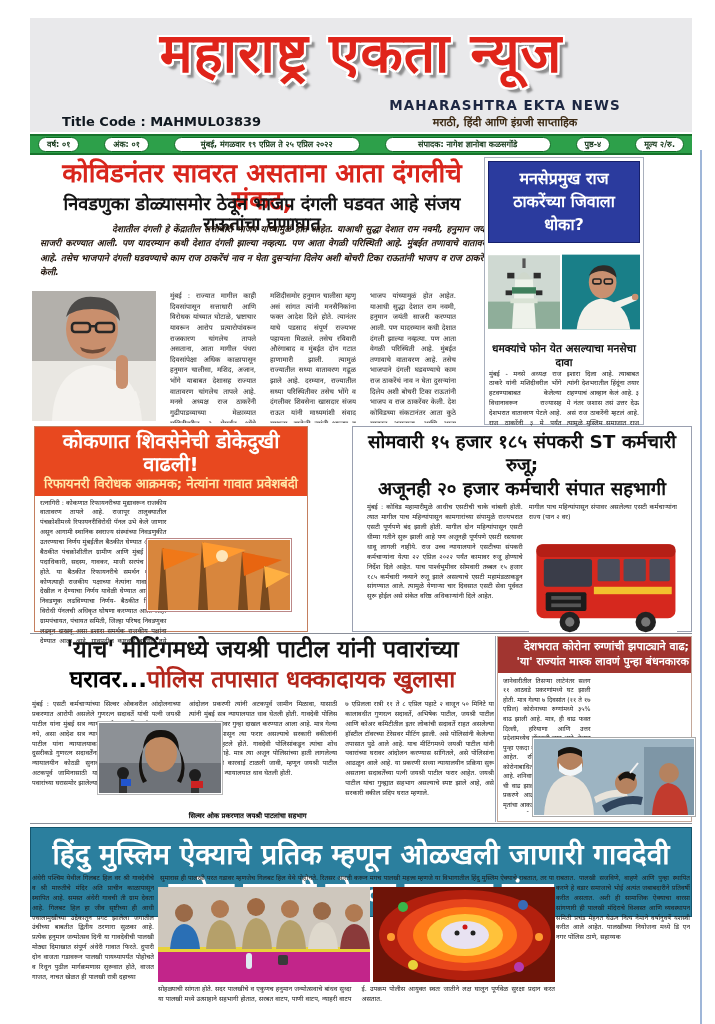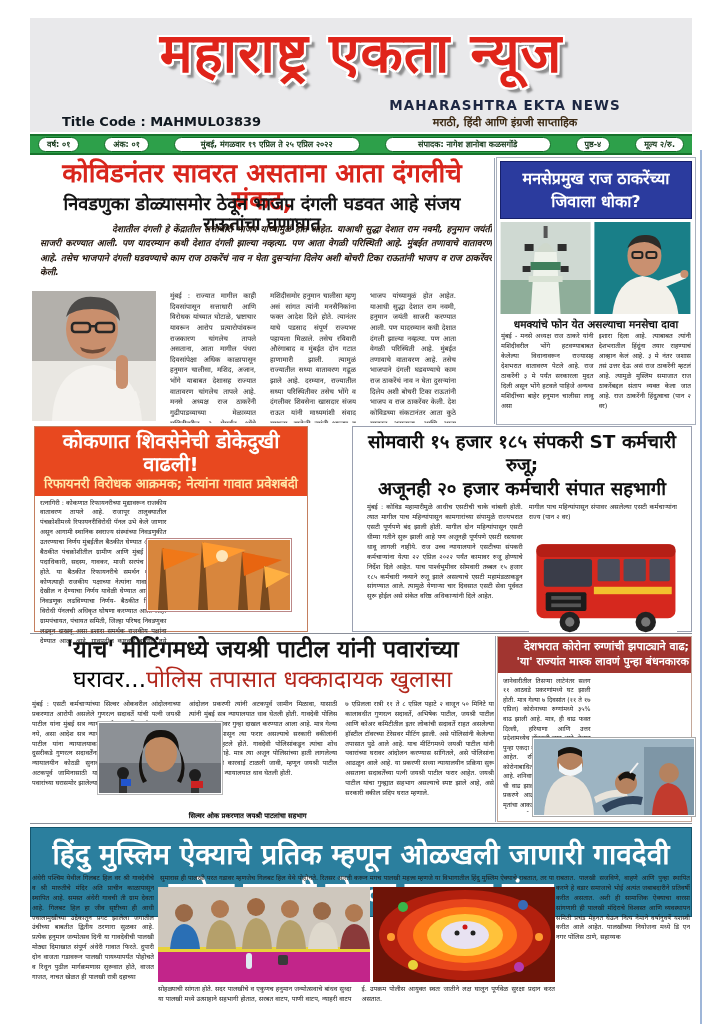--- a/index.html
+++ b/index.html
@@ -30,38 +30,38 @@
   
   .lead-head{left:32px;top:160px;width:460px;text-align:center;font-size:26px;font-weight:bold;
       color:#d9251c;line-height:1.05;}
   .lead-sub{left:32px;top:194px;width:460px;text-align:center;font-size:18px;font-weight:bold;
       color:#141414;line-height:1.1;}
   .lead-par{left:40px;top:222px;width:452px;height:66px;font-size:9px;font-weight:bold;font-style:italic;
       line-height:1.6;text-align:justify;color:#23160d;text-indent:72px;overflow:hidden;}
   .lead-body{left:32px;top:291px;width:424px;height:132px;display:flex;gap:14px;}
   
   .box{border:1px solid #a9b0bd;background:#fff;box-sizing:border-box;}
-  .raj-box{left:496px;top:157px;width:200px;height:268px;}
+  .raj-box{left:484px;top:157px;width:160px;height:268px;}
   .raj-head{margin:3px;background:#2b3b9e;border:1px solid #16206b;color:#fff;text-align:center;
       font-size:16px;font-weight:bold;line-height:1.45;padding:5px 2px;}
   .raj-photos{display:flex;gap:2px;margin:1px 3px;height:92px;}
   .raj-sub{text-align:center;font-size:10.5px;font-weight:bold;color:#111;margin:3px 1px 1px;}
   .raj-body{display:flex;gap:5px;margin:1px 4px;height:96px;}
   .konkan-box{left:34px;top:426px;width:274px;height:206px;border:1px solid #c47f5f;}
   .konkan-head{background:#e8481f;padding:3px 2px 4px;text-align:center;}
   .konkan-h1{font-size:20px;font-weight:bold;color:#ffffff;line-height:1.15;}
   .konkan-h2{font-size:13px;font-weight:bold;color:#ffe9a8;line-height:1.2;}
   .konkan-body{position:relative;margin:3px 5px;height:144px;column-count:2;column-gap:9px;}
   .st-box{left:352px;top:426px;width:340px;height:206px;border:1px solid #9aa0b0;}
   .st-head{text-align:center;font-size:18.5px;font-weight:bold;color:#101010;line-height:1.25;margin:3px 2px;}
   .st-body{display:flex;gap:6px;margin:2px 14px;height:138px;}
   
   .jay-h1{left:30px;top:637px;width:465px;text-align:center;font-size:23px;font-weight:bold;
       color:#141414;line-height:1.1;}
-  .jay-h2{left:30px;top:667px;width:465px;text-align:center;font-size:23px;font-weight:normal;line-height:1.1;}
+  .jay-h2{left:30px;top:667px;width:465px;text-align:center;font-size:23px;font-weight:bold;line-height:1.1;}
   .jay-red{color:#b3271c;}
   .jay-body{left:32px;top:700px;width:462px;height:120px;display:flex;gap:8px;position:absolute;}
   .jay-photo{position:absolute;left:66px;top:22px;width:122px;height:70px;border:1px solid #fff;
       box-shadow:0 0 0 1px #bbb;}
   .jay-cap{font-weight:bold;font-size:6.8px;margin-top:1px;}
   
   .cor-box{left:497px;top:636px;width:195px;height:186px;border:1px solid #c4a89a;}
   .cor-head{background:#a13530;color:#fff;text-align:right;font-size:11px;font-weight:bold;
       line-height:1.35;padding:3px 2px;}
   .cor-body{position:relative;margin:3px 5px;height:136px;column-count:2;column-gap:8px;}

